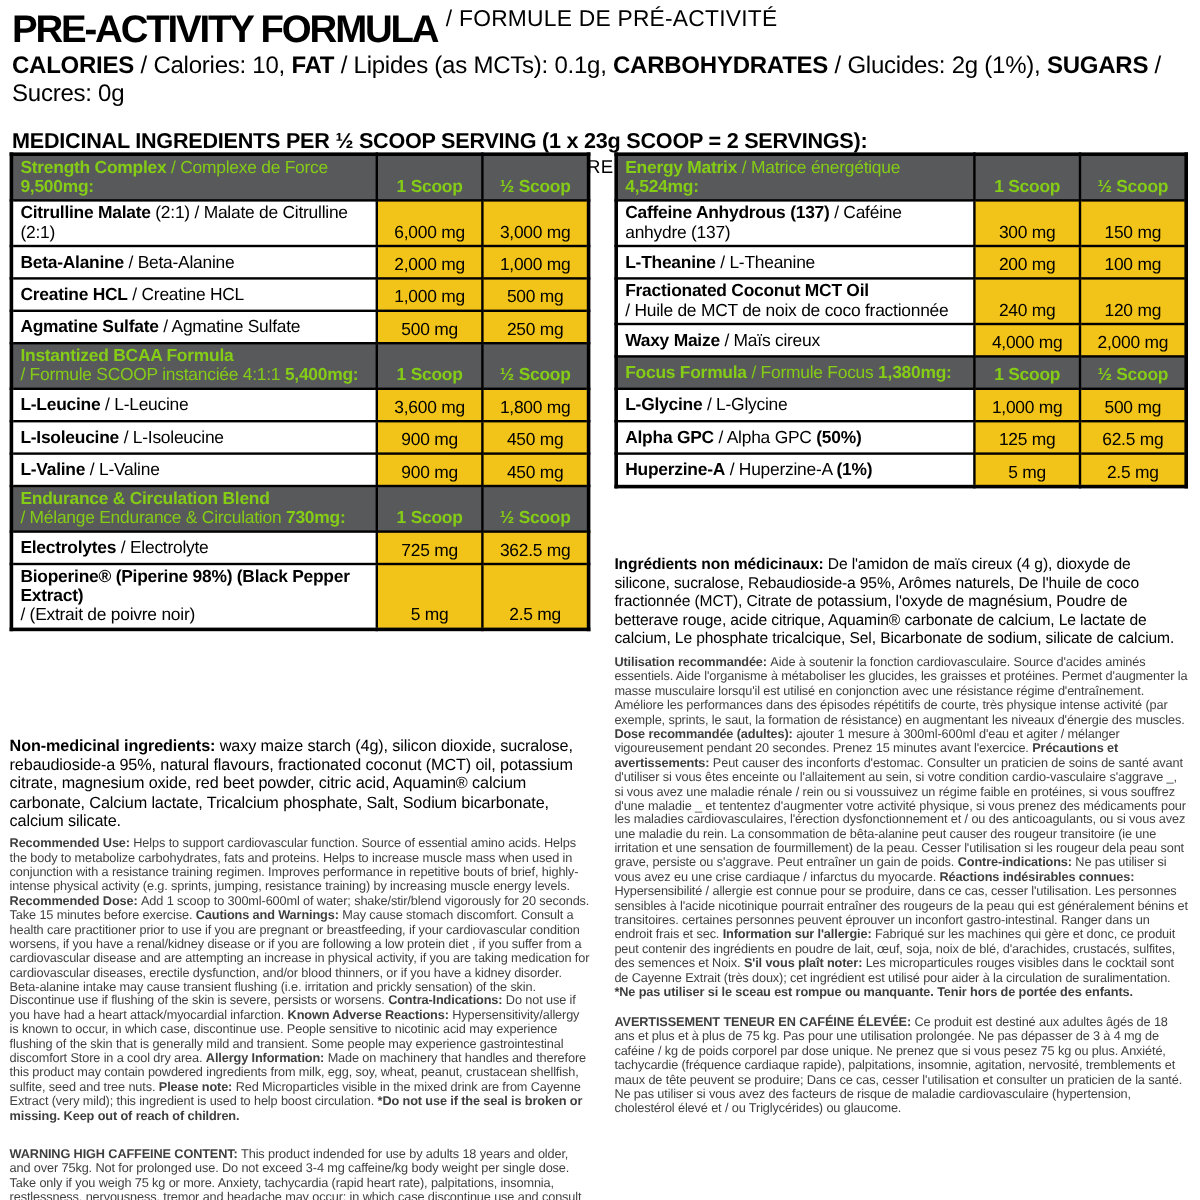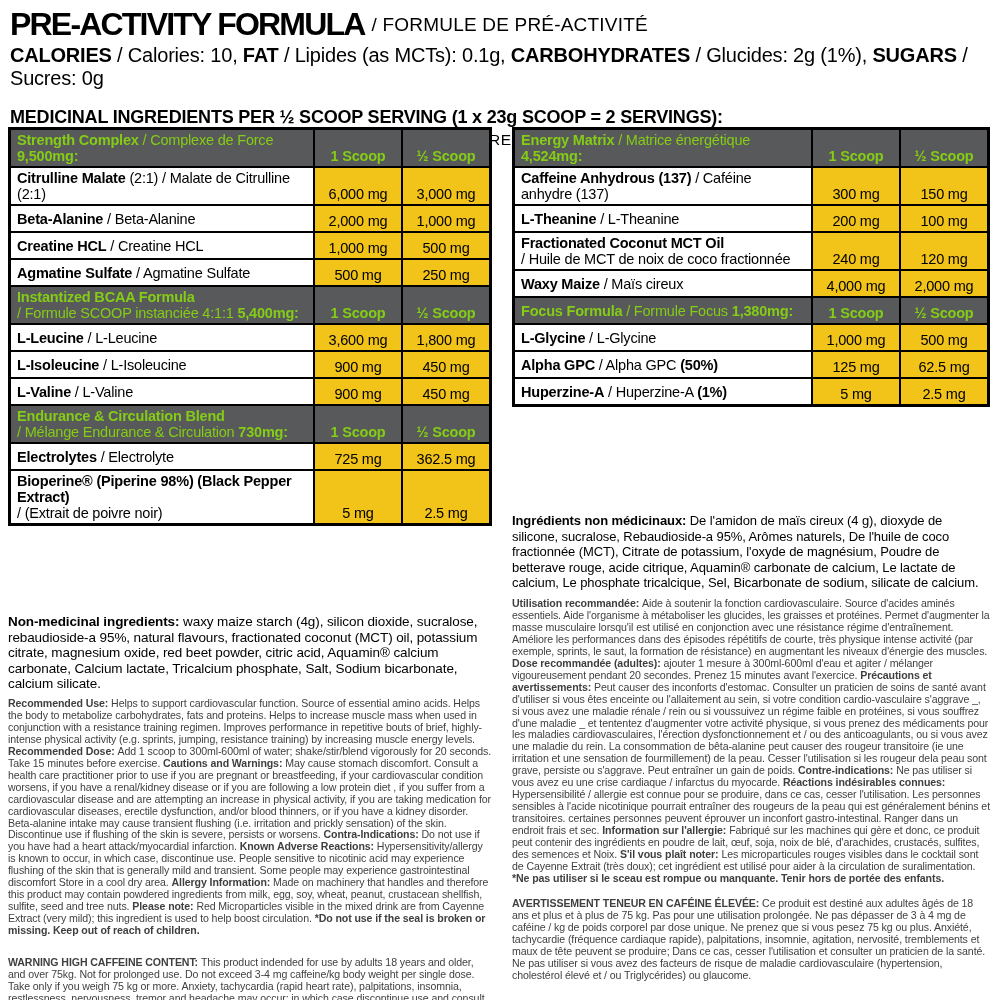--- a/index.html
+++ b/index.html
@@ -7,21 +7,21 @@
     --value-bg:#f2c318;
     --border-c:#000000;
     --para-gray:#3f3f3f;
   }
   html,body{margin:0;padding:0;background:#fff;}
   body{width:1000px;height:1000px;font-family:"Liberation Sans",sans-serif;color:#000;}
   .page{position:relative;width:1000px;height:1000px;overflow:hidden;background:#fff;}
 
   
   .masthead{position:absolute;left:10px;top:6px;width:980px;}
-  .title-row{display:flex;align-items:center;white-space:nowrap;}
+  .title-row{display:flex;align-items:flex-start;white-space:nowrap;}
   .title-en{font-size:32px;font-weight:bold;letter-spacing:-1.8px;}
   .title-fr{font-size:19px;margin-left:7px;letter-spacing:0.2px;}
   .nutrition{margin-top:1px;font-size:20px;letter-spacing:-0.2px;}
   .serving-en{margin-top:17px;font-size:18px;font-weight:bold;letter-spacing:-0.2px;}
   .serving-fr{margin-top:3px;font-size:15.5px;letter-spacing:0.4px;margin-left:32px;}
 
   
   .col-left{position:absolute;left:8px;top:127px;width:484px;}
   .col-right{position:absolute;left:512px;top:127px;width:478px;}
 
@@ -37,21 +37,21 @@
   .block{display:block;}
 
   
   p{margin:0;}
   .p-big{font-size:13.5px;line-height:15.6px;letter-spacing:-0.1px;}
   .p-big-fr{font-size:13px;line-height:15.6px;letter-spacing:-0.1px;}
   .p-small{font-size:10.6px;line-height:11.95px;color:var(--para-gray);letter-spacing:-0.1px;}
   .np{margin-top:88px;}
   .rec{margin-top:6px;}
   .warn{margin-top:20px;}
-  .fr-ing{margin-top:106px;}
+  .fr-ing{margin-top:55px;}
   .util{margin-top:7px;}
   .avert{margin-top:13px;}
 </style>
 </head>
 <body>
 
 <div class="page">
 
   <div class="masthead">
     <div class="title-row">

